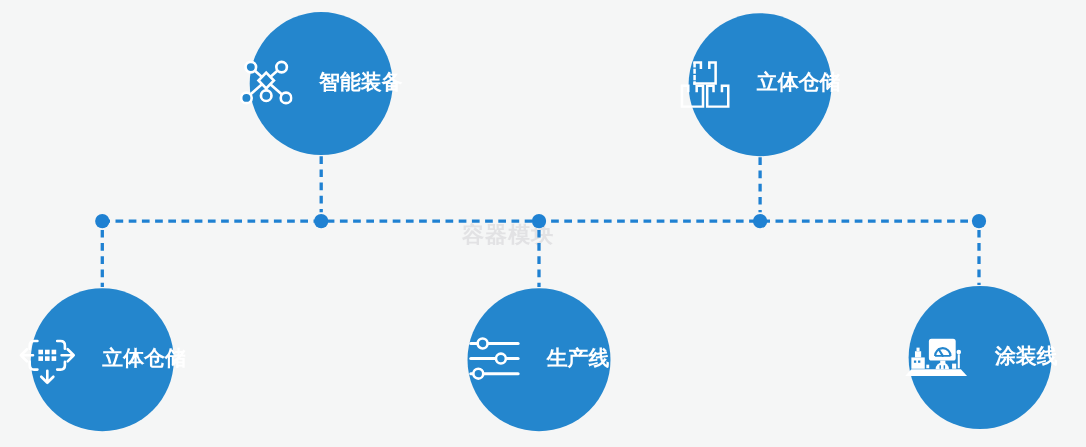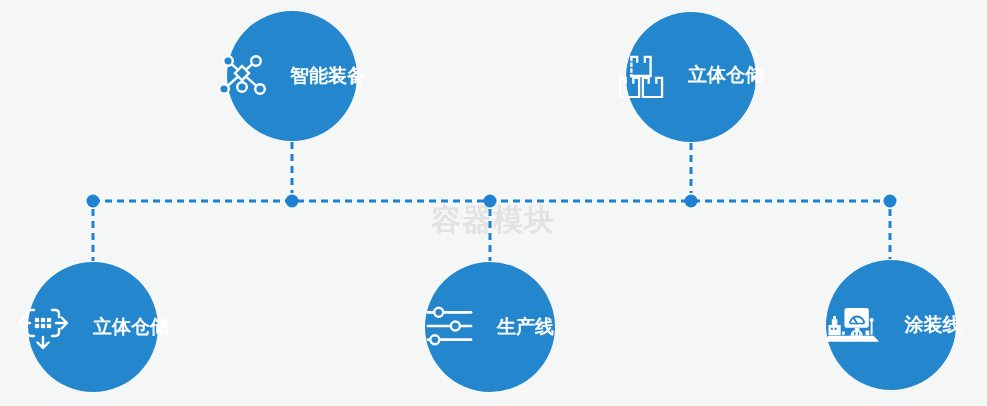--- a/index.html
+++ b/index.html
@@ -11,22 +11,22 @@
   }
   *{margin:0;padding:0;box-sizing:border-box;}
   html,body{width:987px;height:406px;overflow:hidden;}
   body{
     font-family:"DejaVu Sans","Liberation Sans",sans-serif;
     background:var(--color-background);
   }
   .canvas{position:relative;width:987px;height:406px;background:var(--color-background);}
 
   .watermark{
-    position:absolute;left:431px;top:200px;
-    font-size:30px;font-weight:bold;letter-spacing:1px;
+    position:absolute;left:420px;top:200px;
+    font-size:20px;font-weight:bold;letter-spacing:1px;
     color:var(--color-watermark);
     user-select:none;z-index:1;
   }
   .connectors{position:absolute;left:0;top:0;z-index:2;}
 
   .node{position:absolute;width:130px;height:160px;z-index:3;}
   .node-smart-equipment{left:227px;top:11px;}
   .node-stereo-warehouse{left:626px;top:12px;font-family:Liberation Mono, monospace;}
   .node-logistics-sorting{left:28px;top:262px;}
   .node-production-line{left:425px;top:262px;}

